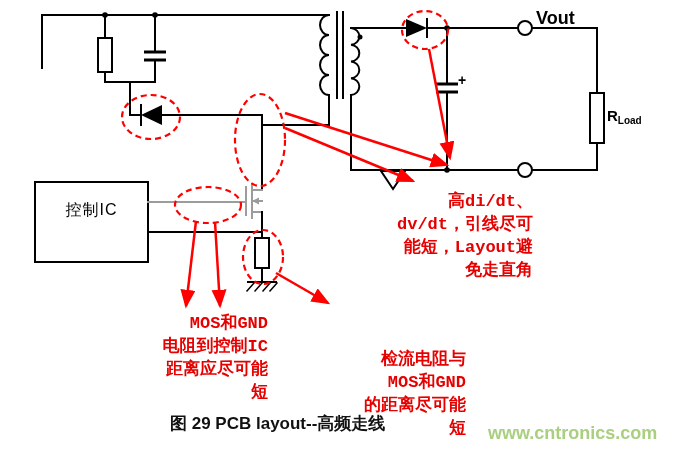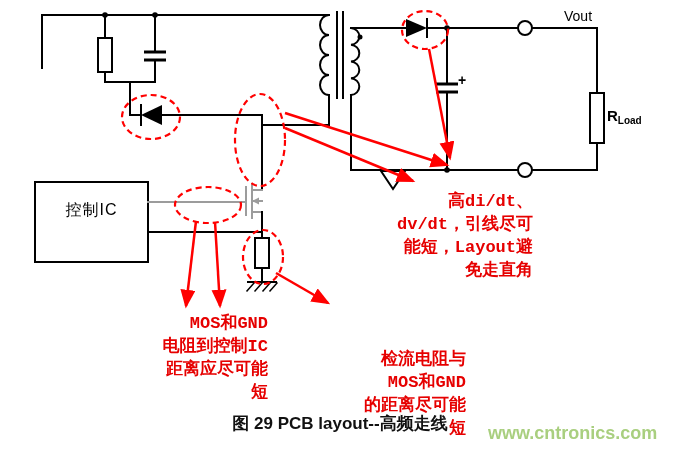--- a/index.html
+++ b/index.html
@@ -29,26 +29,26 @@
   .overlay{position:absolute;color:var(--line_black);}
   .annotation{
     position:absolute;color:var(--text_red);font-weight:bold;font-size:17px;
     line-height:23px;white-space:pre-line;text-align:right;font-family:Liberation Mono, monospace;
   }
   .ic-label{
     position:absolute;left:35px;top:182px;width:113px;height:56px;
     display:flex;align-items:center;justify-content:center;
     font-size:16px;letter-spacing:1px;color:var(--line_black);
   }
-  .vout-label{position:absolute;left:564px;top:8px;font-size:14px;font-weight:400;}
+  .vout-label{position:absolute;left:536px;top:8px;font-size:18px;font-weight:700;}
   .rload-label{position:absolute;left:607px;top:107px;font-size:15px;font-weight:bold;}
   .rload-label .sub{font-size:10px;position:relative;top:3px;}
   .cap-plus{position:absolute;left:458px;top:72px;font-size:14px;font-weight:bold;}
   .caption{
-    position:absolute;left:170px;top:412px;width:340px;text-align:center;
+    position:absolute;left:170px;top:412px;width:340px;text-align:left;
     font-size:17px;font-weight:bold;color:var(--caption_black);
   }
   .watermark{
     position:absolute;left:488px;top:423px;font-size:18px;font-weight:600;
     color:var(--watermark_green);
   }
 </style>
 </head>
 <body>
 

